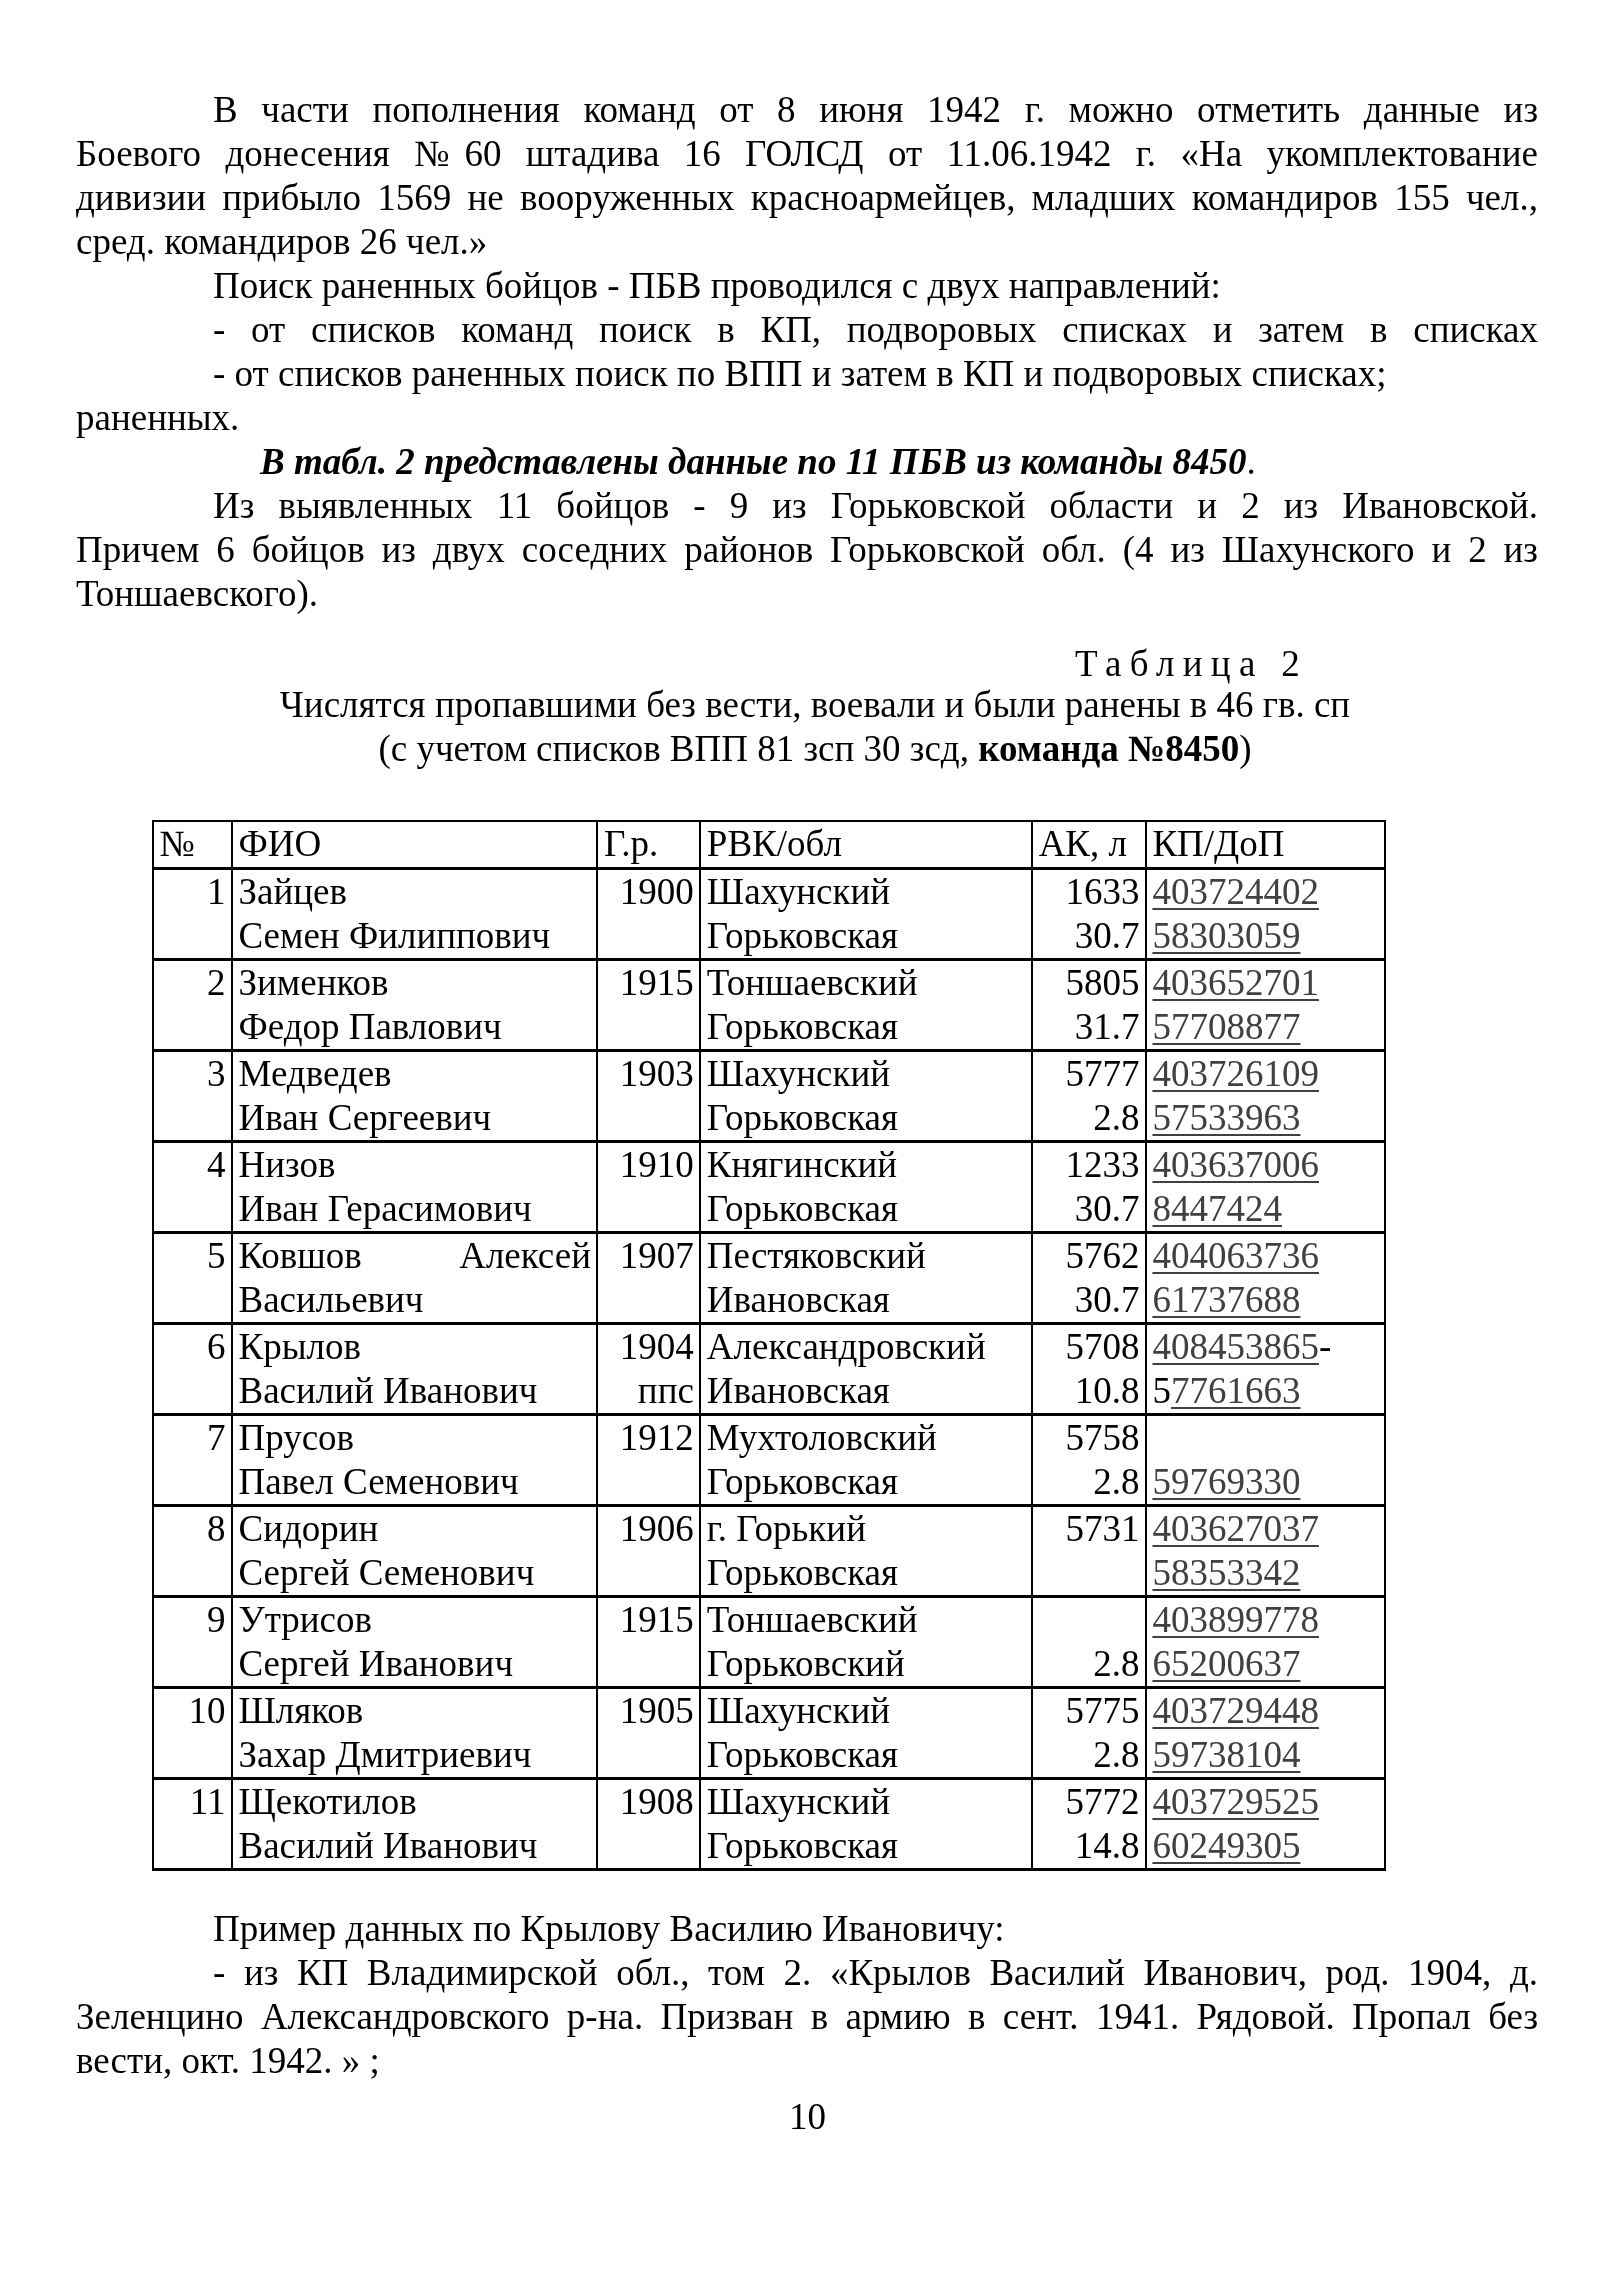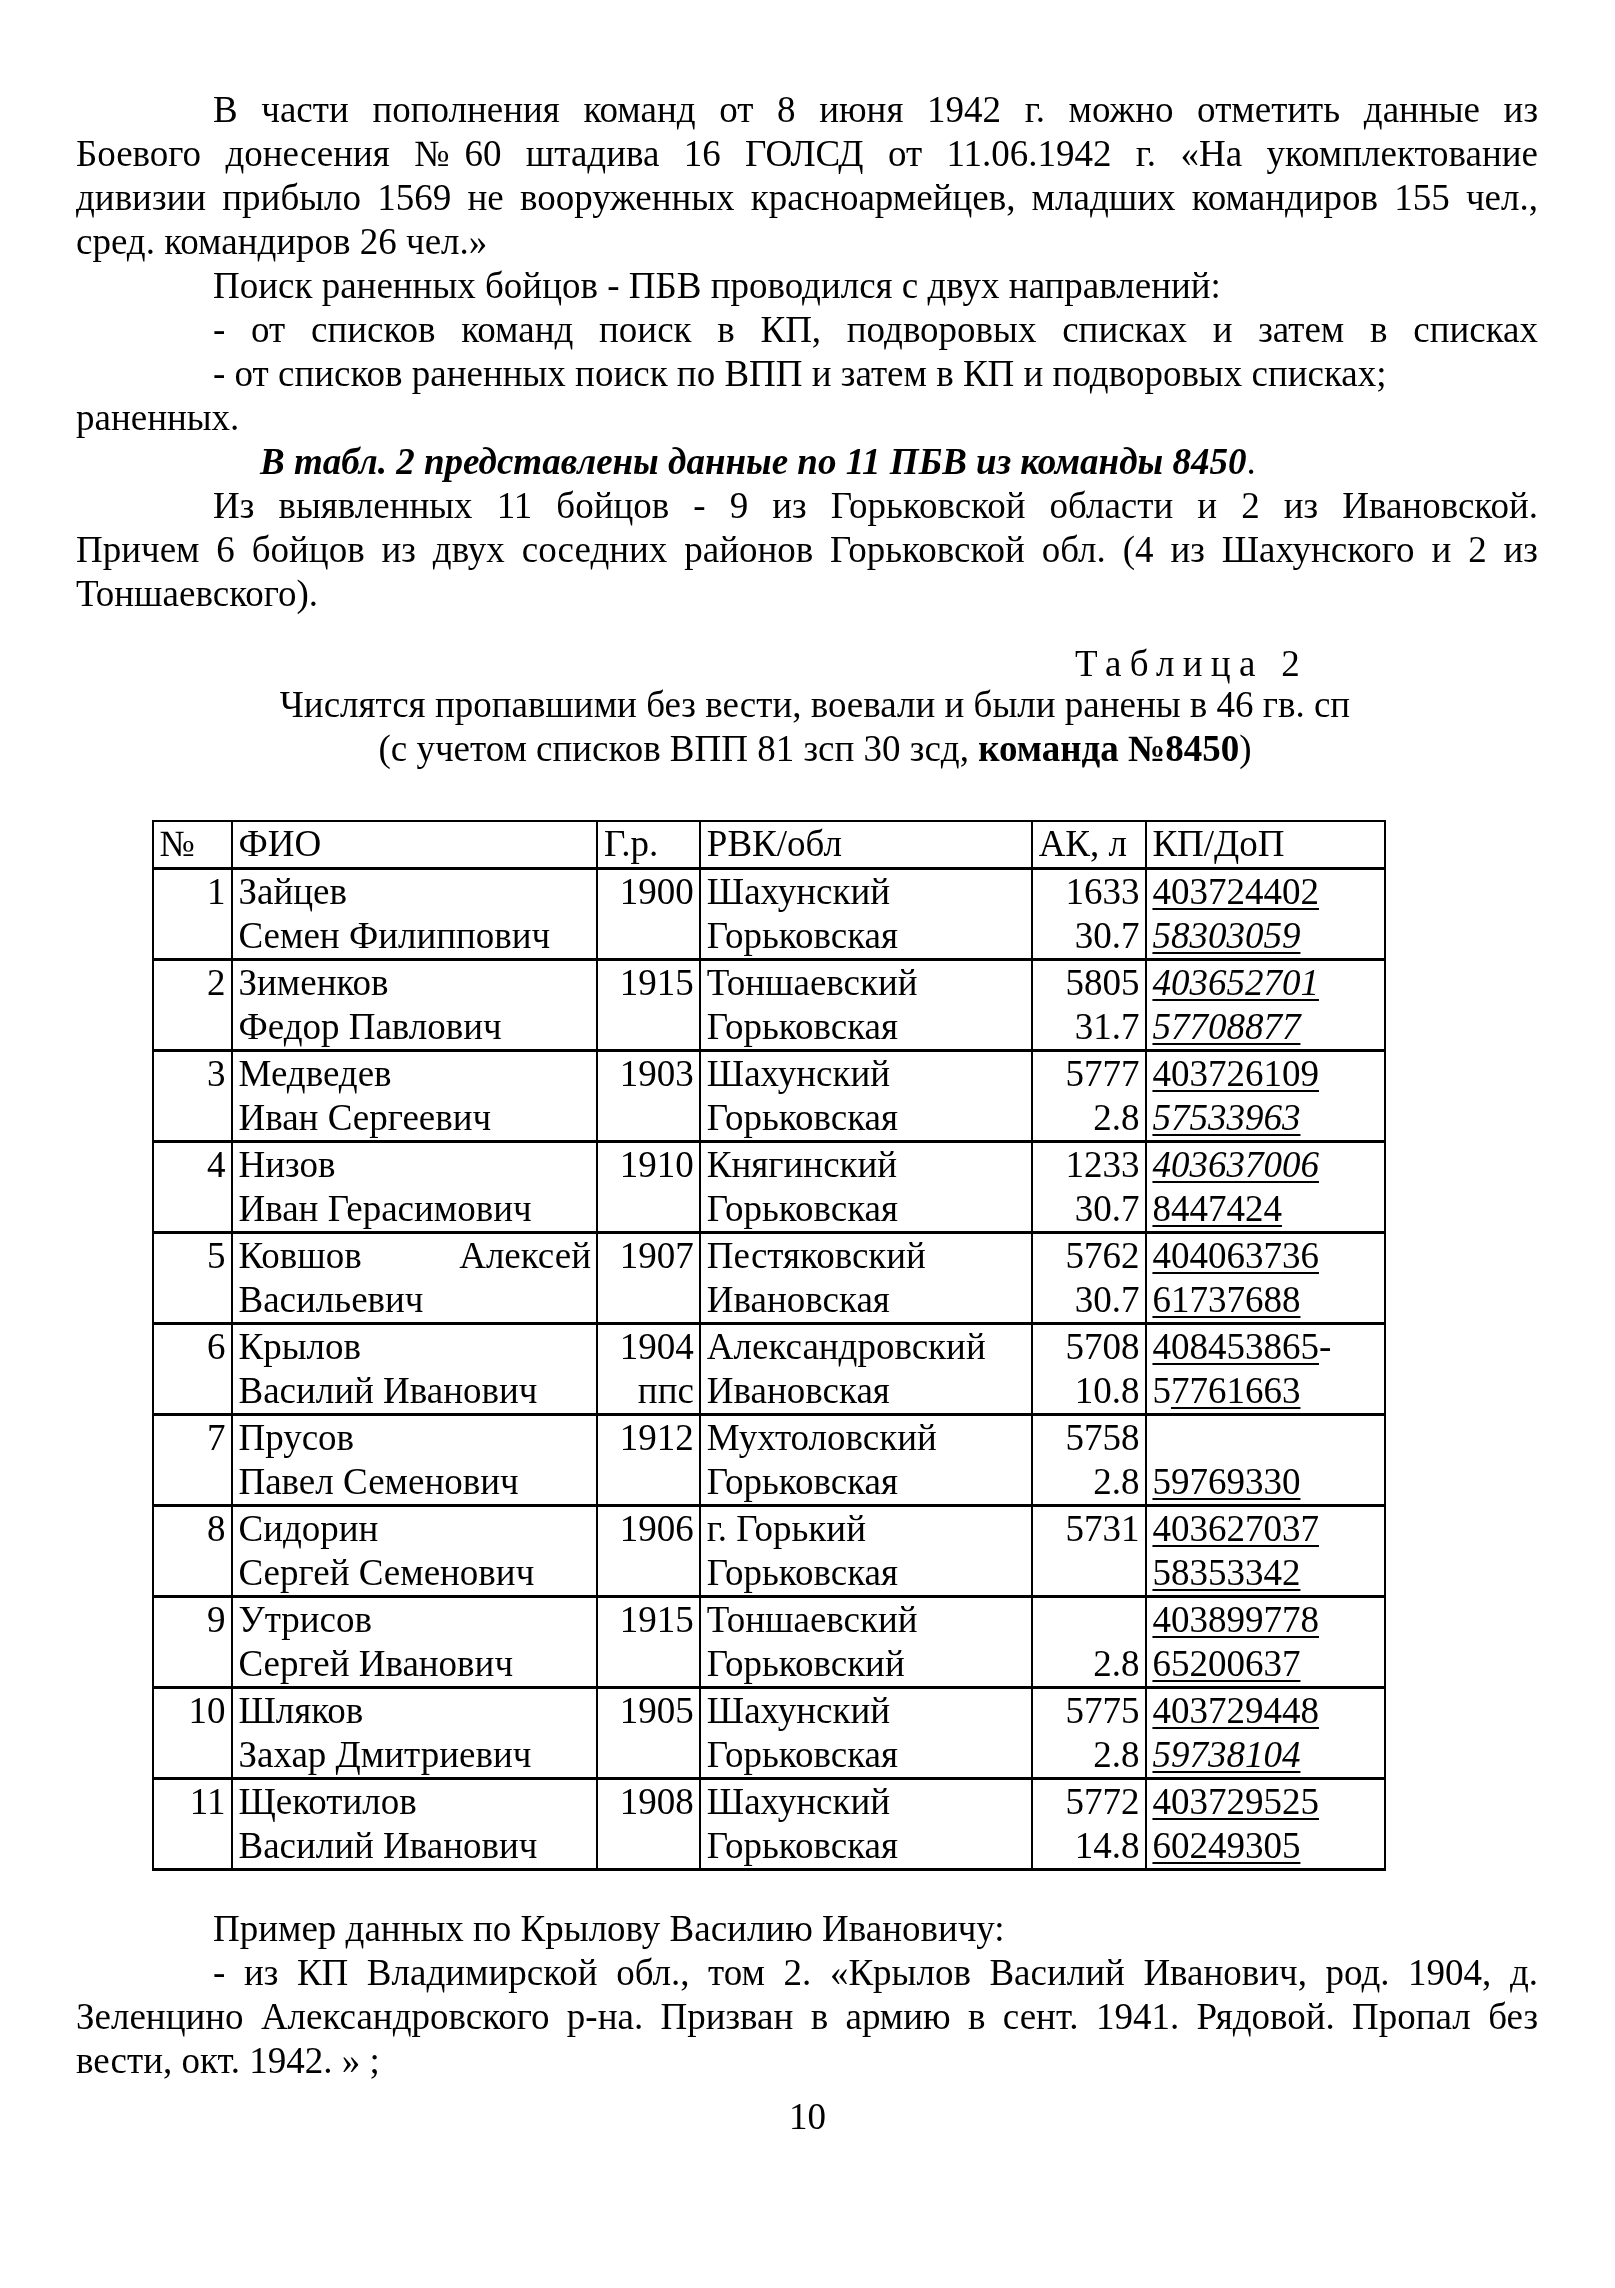--- a/index.html
+++ b/index.html
@@ -14,22 +14,22 @@
   .tbl-caption { position:absolute; right:78px; top:642px; font-size:37px; letter-spacing:8.3px; line-height:44px; }
   .tbl-title { position:absolute; left:84px; width:1462px; text-align:center; font-size:37px; line-height:44px; }
   table.data { position:absolute; left:152px; top:820px; border-collapse:collapse; font-size:37px; }
   table.data td, table.data th { border:2.8px solid #000; padding:0 5.5px; vertical-align:top; font-weight:normal; line-height:44px; }
   table.data th { text-align:left; height:45px; }
   table.data tr.row td { border-top:3.7px solid #000; border-bottom:3.7px solid #000; }
   table.data td.num { text-align:right; }
   table.data td.yr { text-align:right; }
   table.data td.ak { text-align:right; }
   .cell-line { display:block; height:44px; white-space:nowrap; }
-  .link { color:#000000; text-decoration:underline; text-decoration-thickness:1.8px; text-underline-offset:3.7px; }
-  .link.it { font-style:italic; }
+  .link { color:#404040; text-decoration:underline; text-decoration-thickness:1.8px; text-underline-offset:3.7px; }
+  .link.it { }
   .plain { color:#000; }
   .fio-just { text-align:justify; text-align-last:justify; white-space:normal; }
   .pagenum { position:absolute; left:0; width:1615px; top:2095px; text-align:center; font-size:37px; }
 </style>
 </head>
 <body>
 
 <div class="page">
 
   <div class="para" style="top:88px;">

